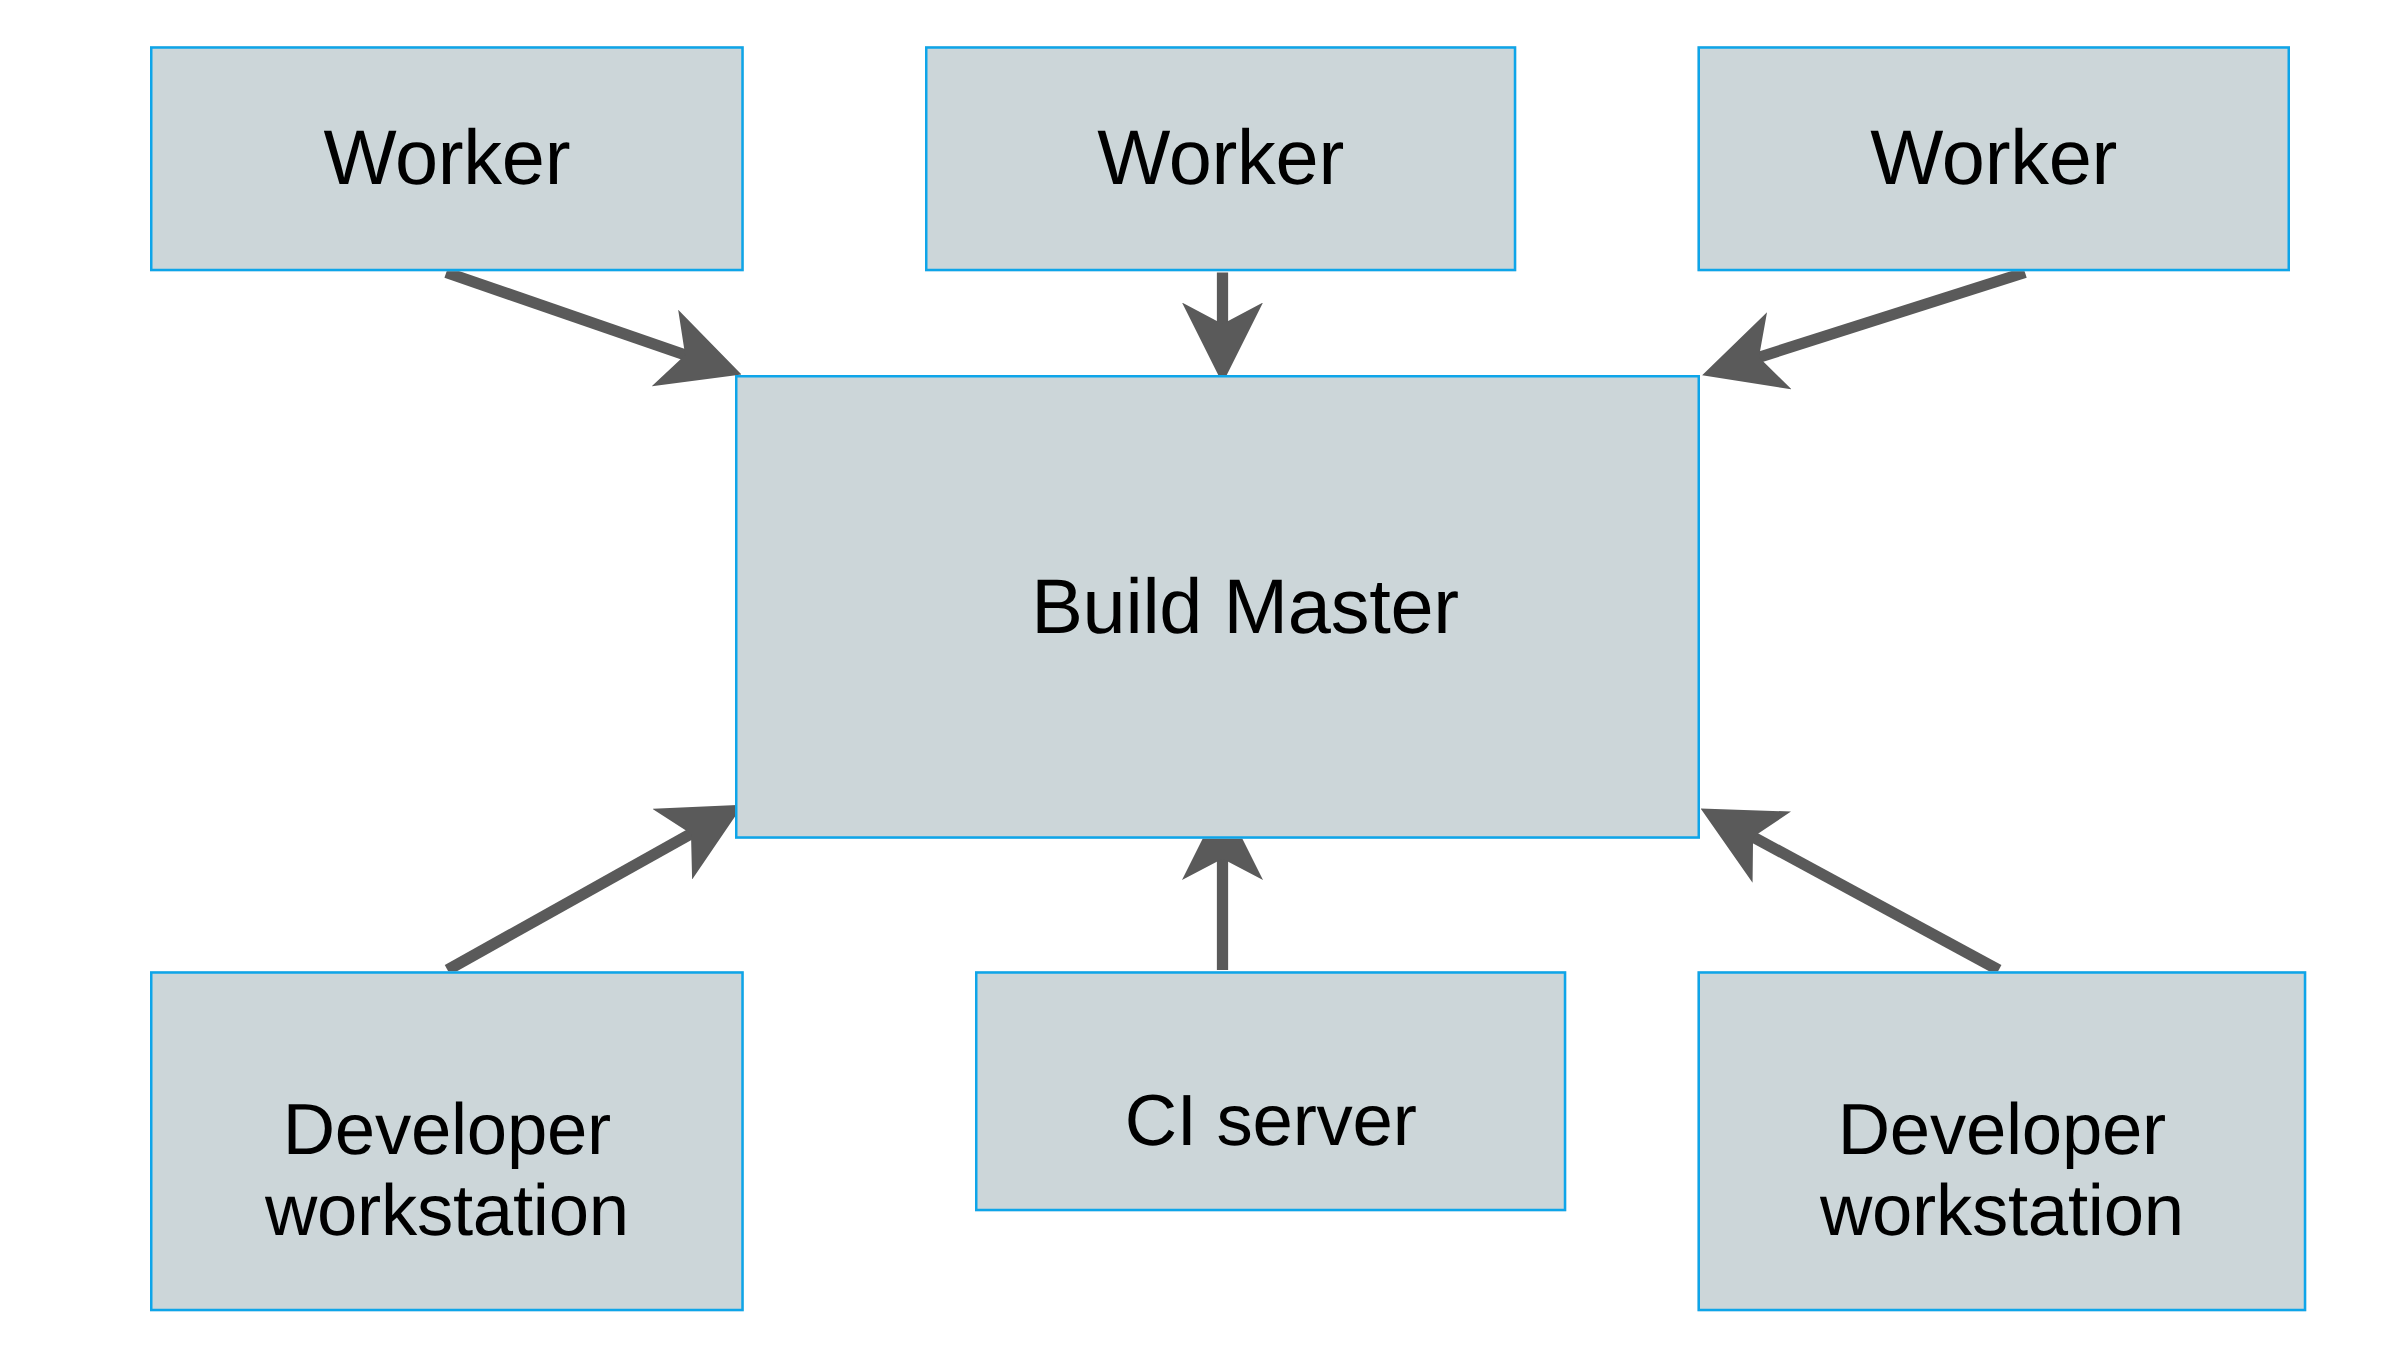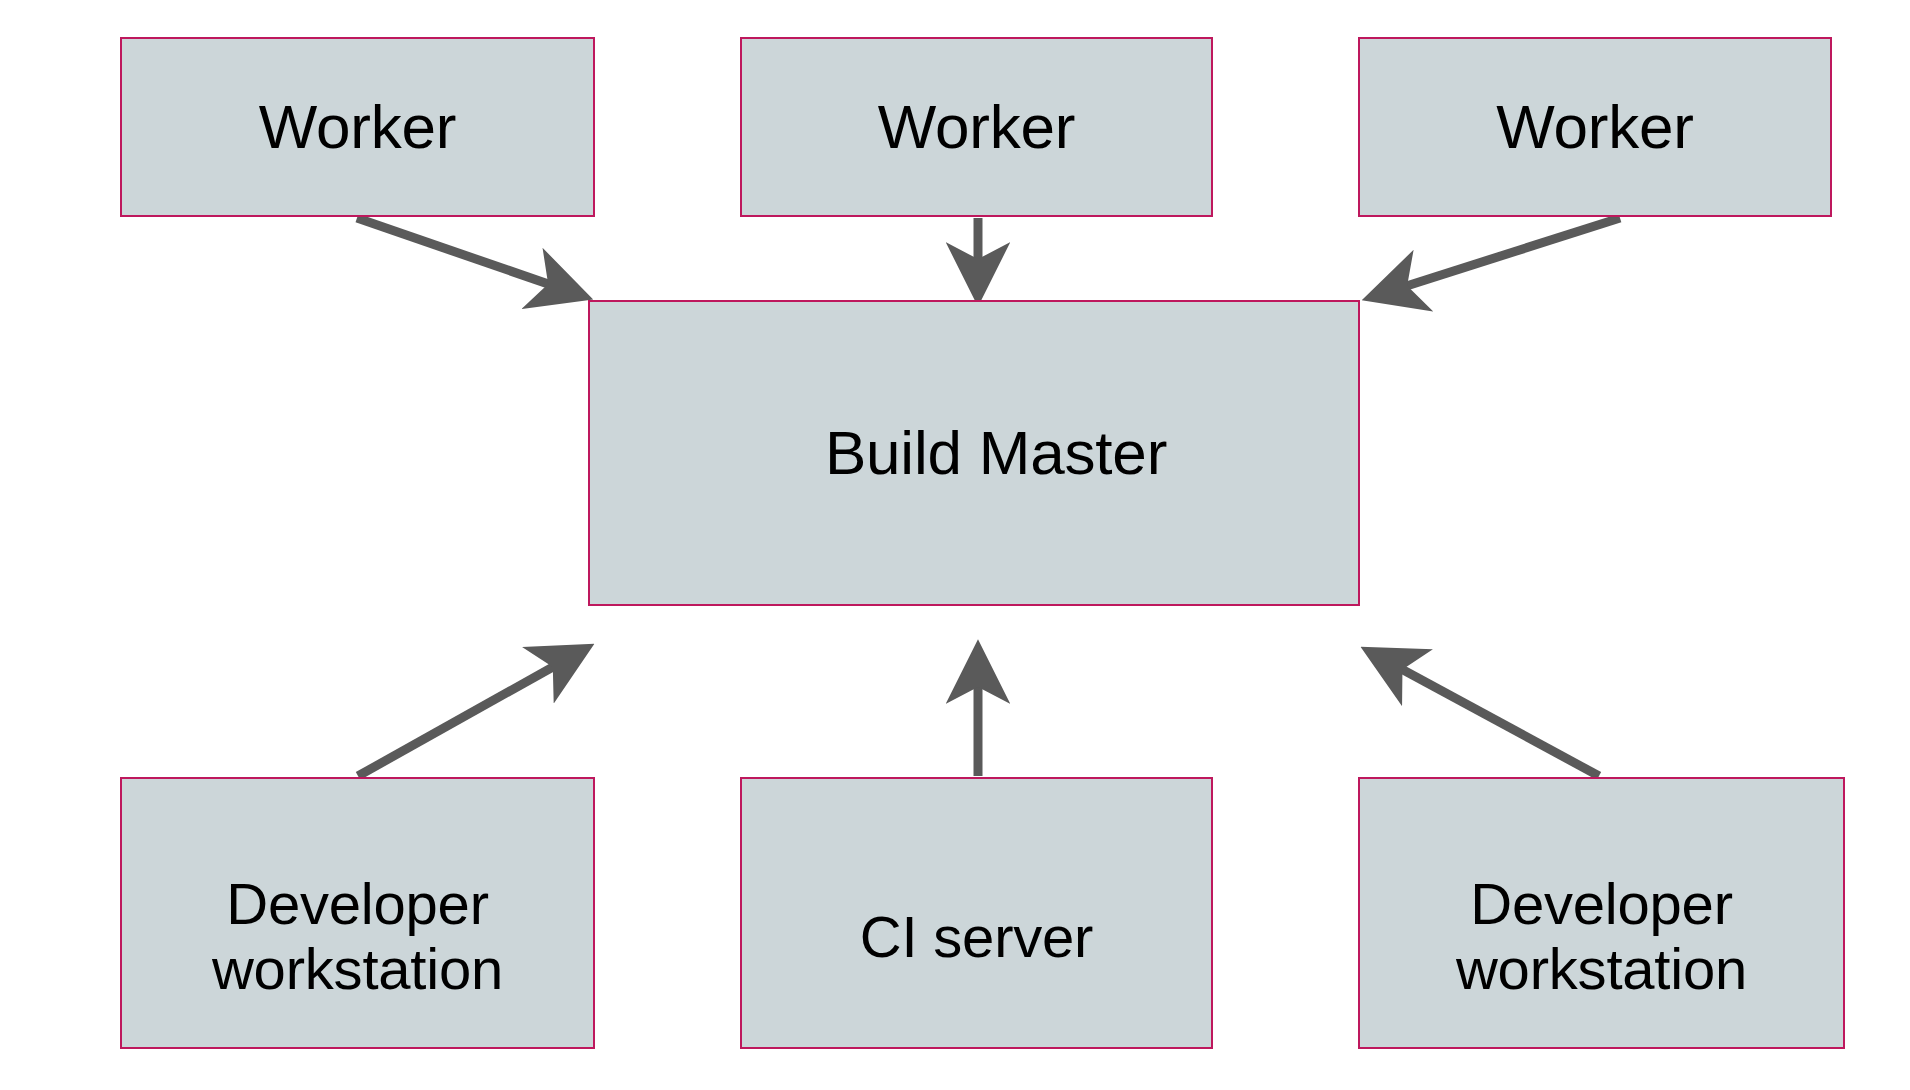--- a/index.html
+++ b/index.html
@@ -23,43 +23,43 @@
     left: 0;
     top: 0;
     width: 1910px;
     height: 1090px;
     pointer-events: none;
   }
   .node {
     position: absolute;
     box-sizing: border-box;
     background: #ccd6d9;
-    border: 2px solid #be185d;
+    border: 2px solid #0ea5e9;
     display: flex;
     align-items: center;
     justify-content: center;
     text-align: center;
   }
   .node-label {
     color: #000000;
     font-weight: 400;
     line-height: 1.12;
     letter-spacing: -0.2px;
     white-space: pre-line;
   }
   .lbl-lg { font-size: 62px; }
   .lbl-md { font-size: 58px; margin-top: 48px; }
 
   
   #node-worker-1      { left: 120px;  top: 37px;  width: 475px; height: 180px; }
   #node-worker-2      { left: 740px;  top: 37px;  width: 473px; height: 180px; }
   #node-worker-3      { left: 1358px; top: 37px;  width: 474px; height: 180px; }
-  #node-build-master  { left: 588px;  top: 300px; width: 772px; height: 306px; padding-left: 44px; }
+  #node-build-master  { left: 588px;  top: 300px; width: 772px; height: 371px; padding-left: 44px; }
   #node-dev-left      { left: 120px;  top: 777px; width: 475px; height: 272px; }
-  #node-ci-server     { left: 740px;  top: 777px; width: 473px; height: 272px; }
+  #node-ci-server     { left: 780px;  top: 777px; width: 473px; height: 192px; }
   #node-dev-right     { left: 1358px; top: 777px; width: 487px; height: 272px; }
 </style>
 </head>
 <body>
 
 <div id="canvas">
 
   <svg id="edge-layer" viewBox="0 0 1910 1090" width="1910" height="1090" xmlns="http://www.w3.org/2000/svg">
     <defs>
       <marker id="arrowhead" markerWidth="7.2" markerHeight="7.2" refX="6.0" refY="3.6" orient="auto" markerUnits="strokeWidth">

